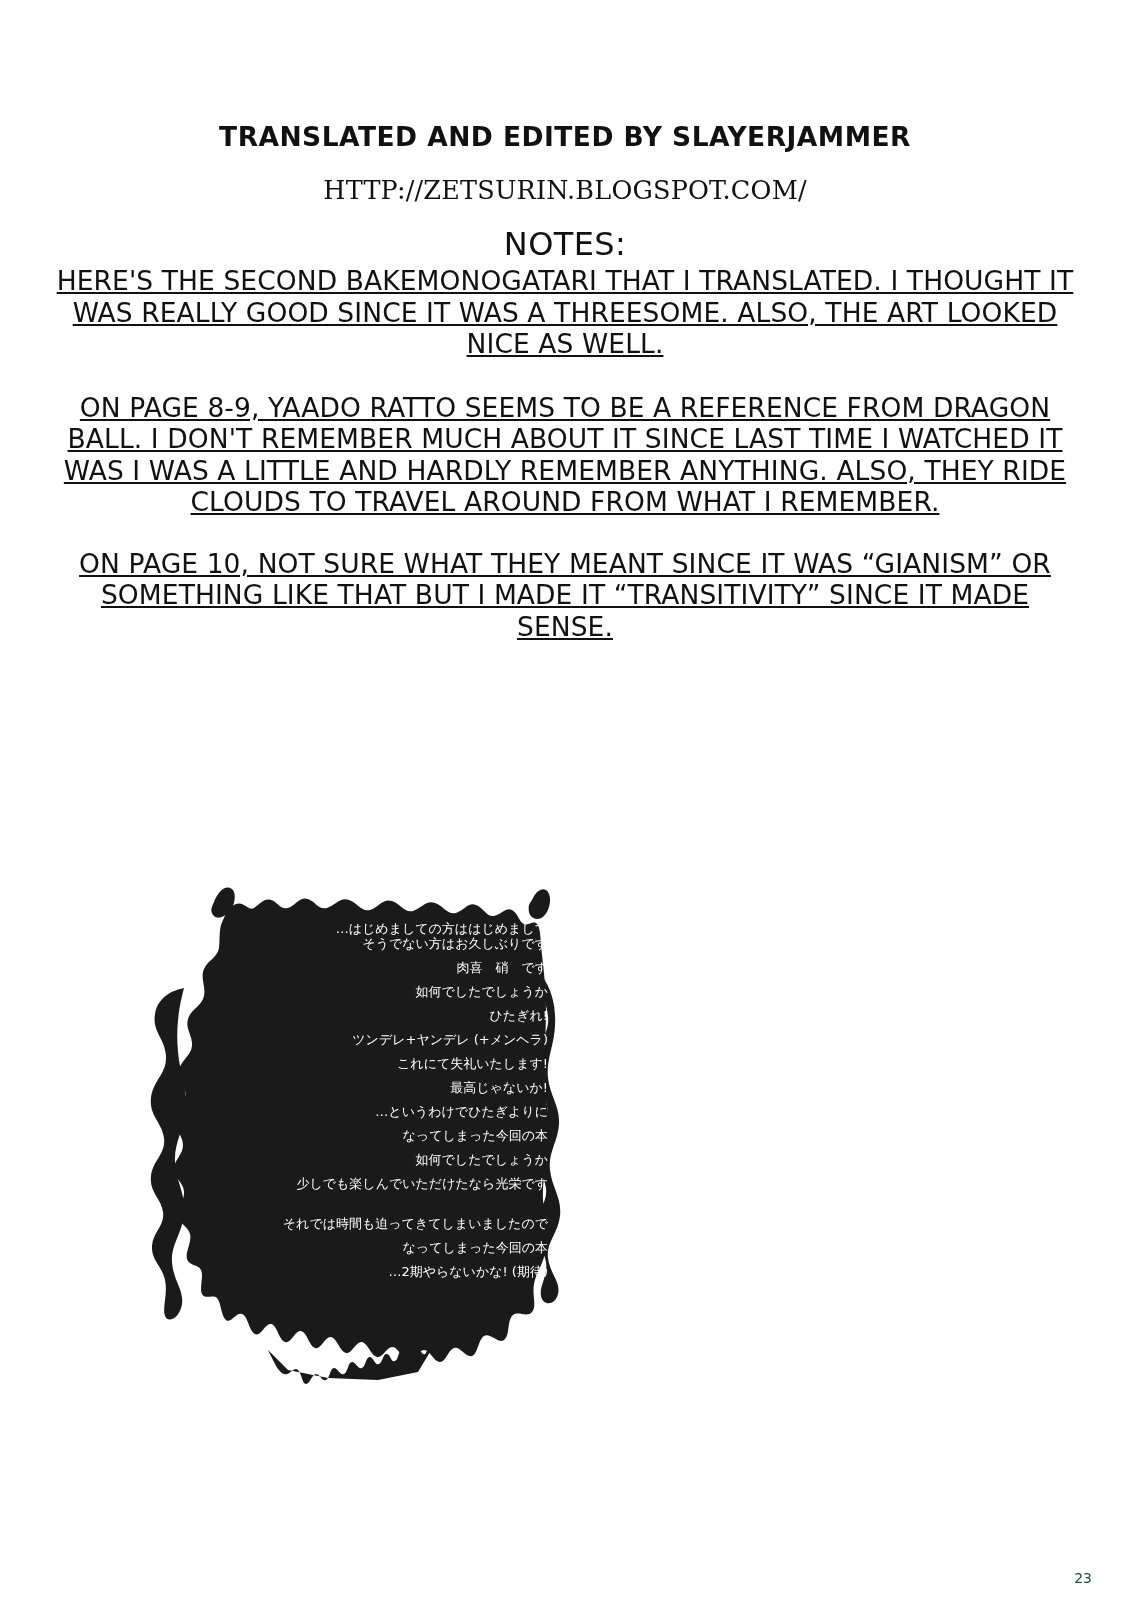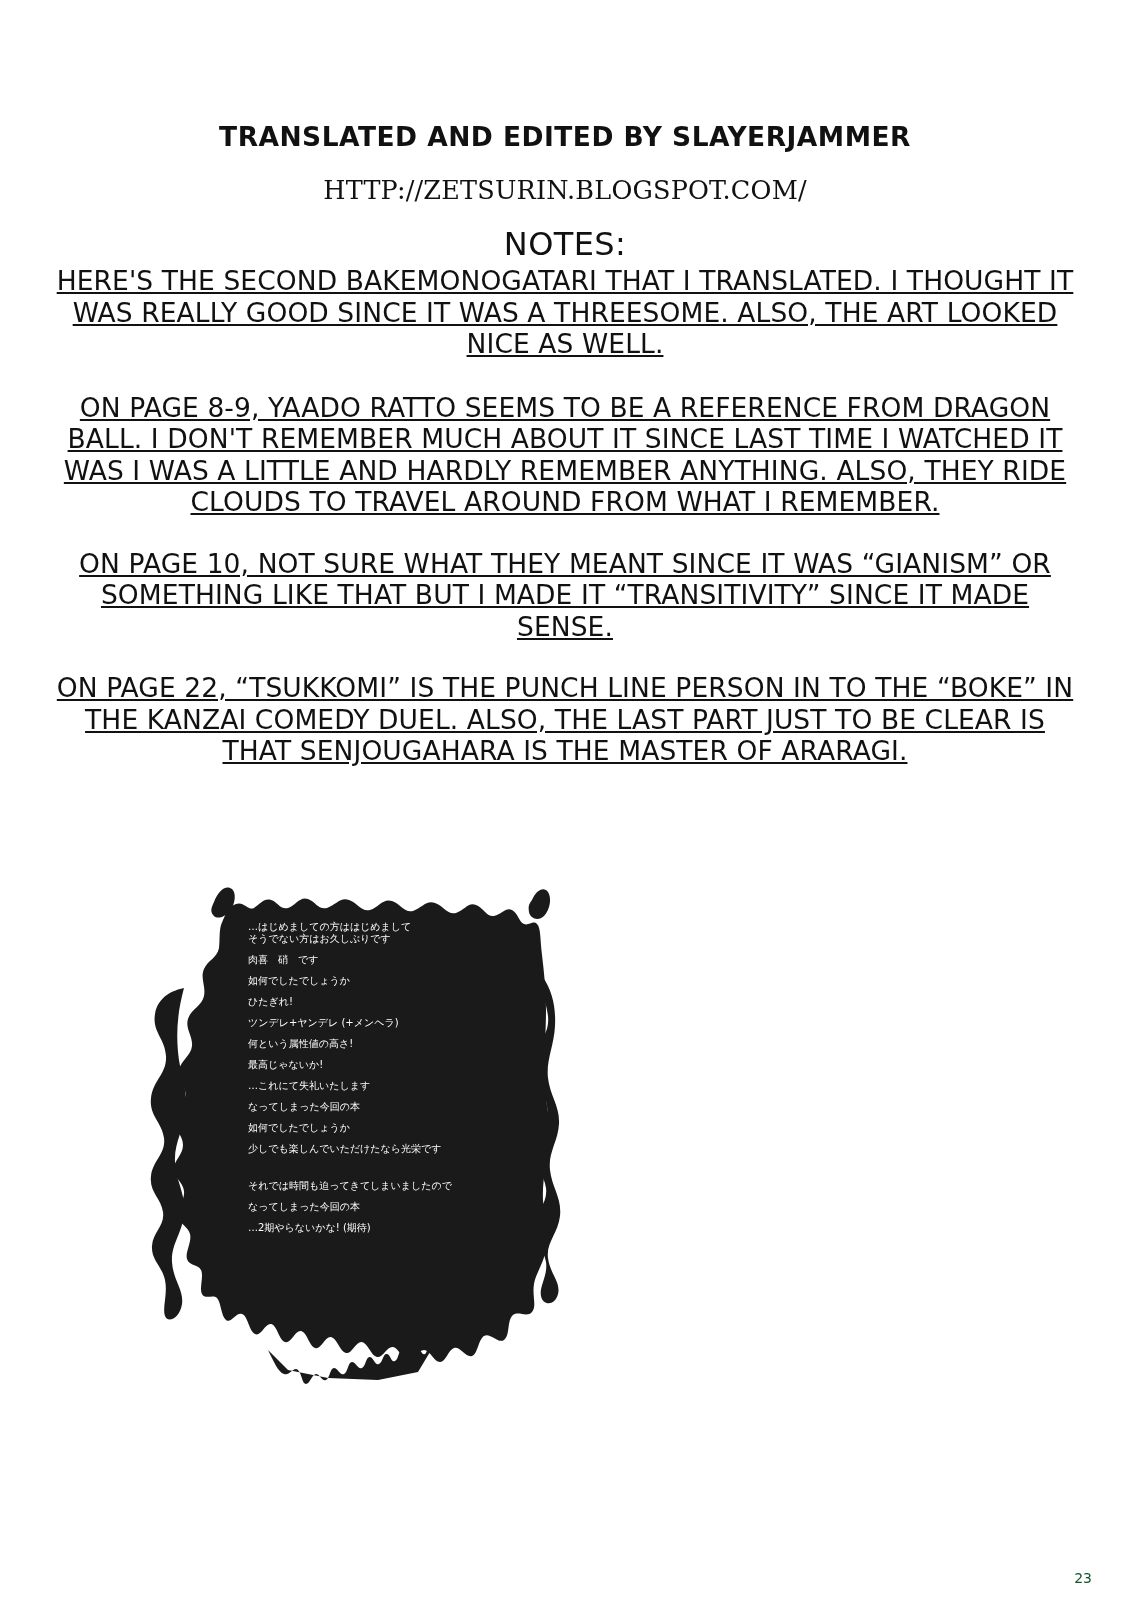--- a/index.html
+++ b/index.html
@@ -94,22 +94,23 @@
     height: 100%;
   }
 
   .afterword-text {
     position: absolute;
     left: 130px;
     top: 42px;
     width: 300px;
     color: #ffffff;
     font-family: "DejaVu Sans", sans-serif;
-    font-size: 10px;
+    font-size: 13px;
     line-height: 1.0;
+    text-align: right;
   }
 
   .aw-line {
     margin: 0 0 11px 0;
     white-space: nowrap;
   }
   .aw-line.tight {
     margin-bottom: 2px;
   }
   .aw-gap {
@@ -133,21 +134,20 @@
   <div class="credits">
     <p class="credit-line">TRANSLATED AND EDITED BY SLAYERJAMMER</p>
     <p class="credit-line url">HTTP://ZETSURIN.BLOGSPOT.COM/</p>
   </div>
 
   <div class="notes-block">
     <p class="notes-heading">NOTES:</p>
     <p class="note-para first">HERE'S THE SECOND BAKEMONOGATARI THAT I TRANSLATED. I THOUGHT IT WAS REALLY GOOD SINCE IT WAS A THREESOME. ALSO, THE ART LOOKED NICE AS WELL.</p>
     <p class="note-para">ON PAGE 8-9, YAADO RATTO SEEMS TO BE A REFERENCE FROM DRAGON BALL. I DON'T REMEMBER MUCH ABOUT IT SINCE LAST TIME I WATCHED IT WAS I WAS A LITTLE AND HARDLY REMEMBER ANYTHING. ALSO, THEY RIDE CLOUDS TO TRAVEL AROUND FROM WHAT I REMEMBER.</p>
     <p class="note-para">ON PAGE 10, NOT SURE WHAT THEY MEANT SINCE IT WAS “GIANISM” OR SOMETHING LIKE THAT BUT I MADE IT “TRANSITIVITY” SINCE IT MADE SENSE.</p>
-    <p class="note-para">ON PAGE 22, “TSUKKOMI” IS THE PUNCH LINE PERSON IN TO THE “BOKE” IN THE KANZAI COMEDY DUEL. ALSO, THE LAST PART JUST TO BE CLEAR IS THAT SENJOUGAHARA IS THE MASTER OF ARARAGI.</p>
   </div>
 
   <div class="afterword">
     <svg viewBox="0 0 470 510" preserveAspectRatio="none">
       <path fill="#1a1a1a" d="
         M 103,45
         C 108,32 112,26 118,24
         C 126,21 130,31 136,28
         C 142,24 146,18 153,20
         C 160,22 162,30 170,28
@@ -217,23 +217,23 @@
       <path fill="#1a1a1a" d="M 414,20 C 418,10 426,6 430,12 C 434,18 432,30 426,36 C 420,42 412,38 411,32 C 410,26 411,24 414,20 Z"></path>
     </svg>
 
     <div class="afterword-text">
       <p class="aw-line tight">…はじめましての方ははじめまして</p>
       <p class="aw-line">そうでない方はお久しぶりです</p>
       <p class="aw-line">肉喜　硝　です</p>
       <p class="aw-line">如何でしたでしょうか</p>
       <p class="aw-line">ひたぎれ!</p>
       <p class="aw-line">ツンデレ+ヤンデレ (+メンヘラ)</p>
-      <p class="aw-line">何という属性値の高さ!</p>
+      <p class="aw-line">これにて失礼いたします!</p>
       <p class="aw-line">最高じゃないか!</p>
-      <p class="aw-line">…これにて失礼いたします</p>
+      <p class="aw-line">…というわけでひたぎよりに</p>
       <p class="aw-line">なってしまった今回の本</p>
       <p class="aw-line">如何でしたでしょうか</p>
       <p class="aw-line">少しでも楽しんでいただけたなら光栄です</p>
       <div class="aw-gap"></div>
       <p class="aw-line">それでは時間も迫ってきてしまいましたので</p>
       <p class="aw-line">なってしまった今回の本</p>
       <p class="aw-line">…2期やらないかな! (期待)</p>
     </div>
   </div>
 

